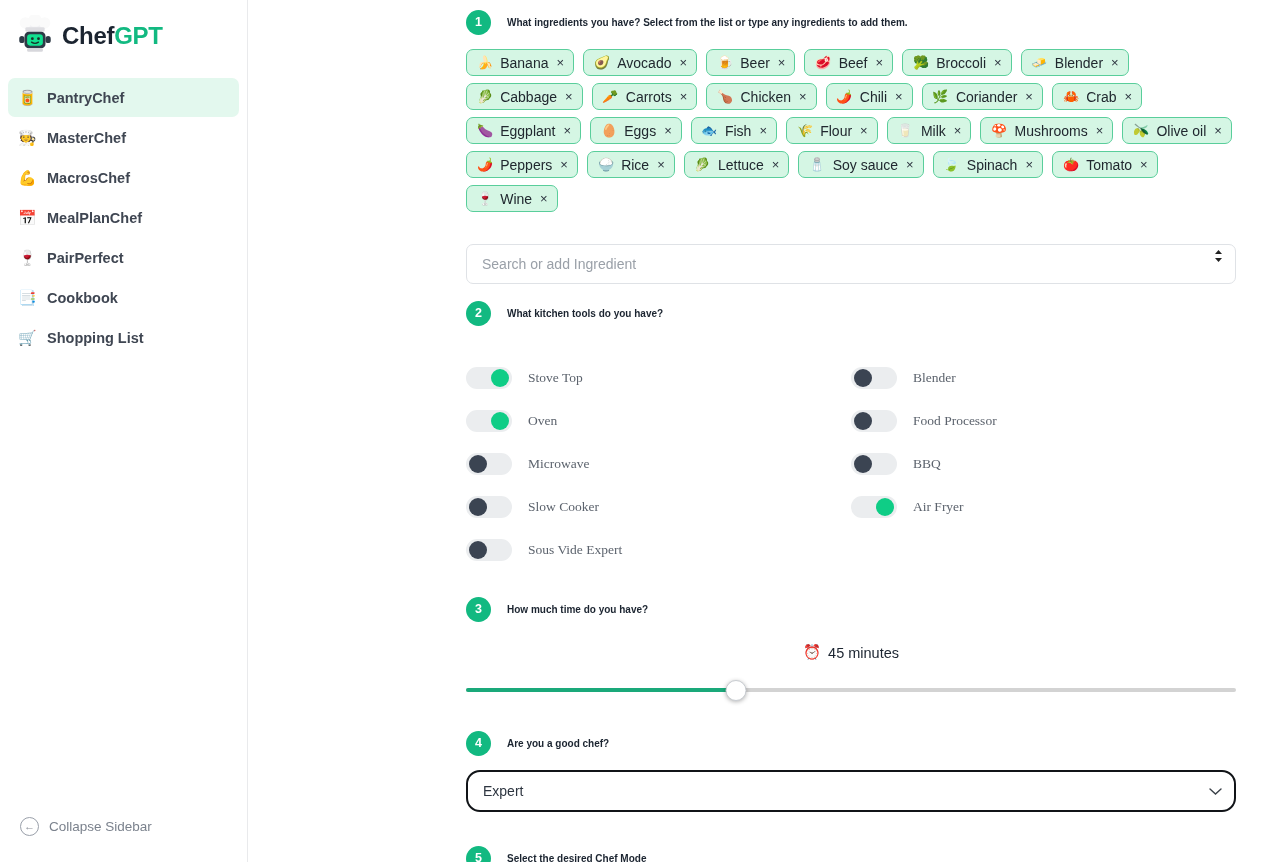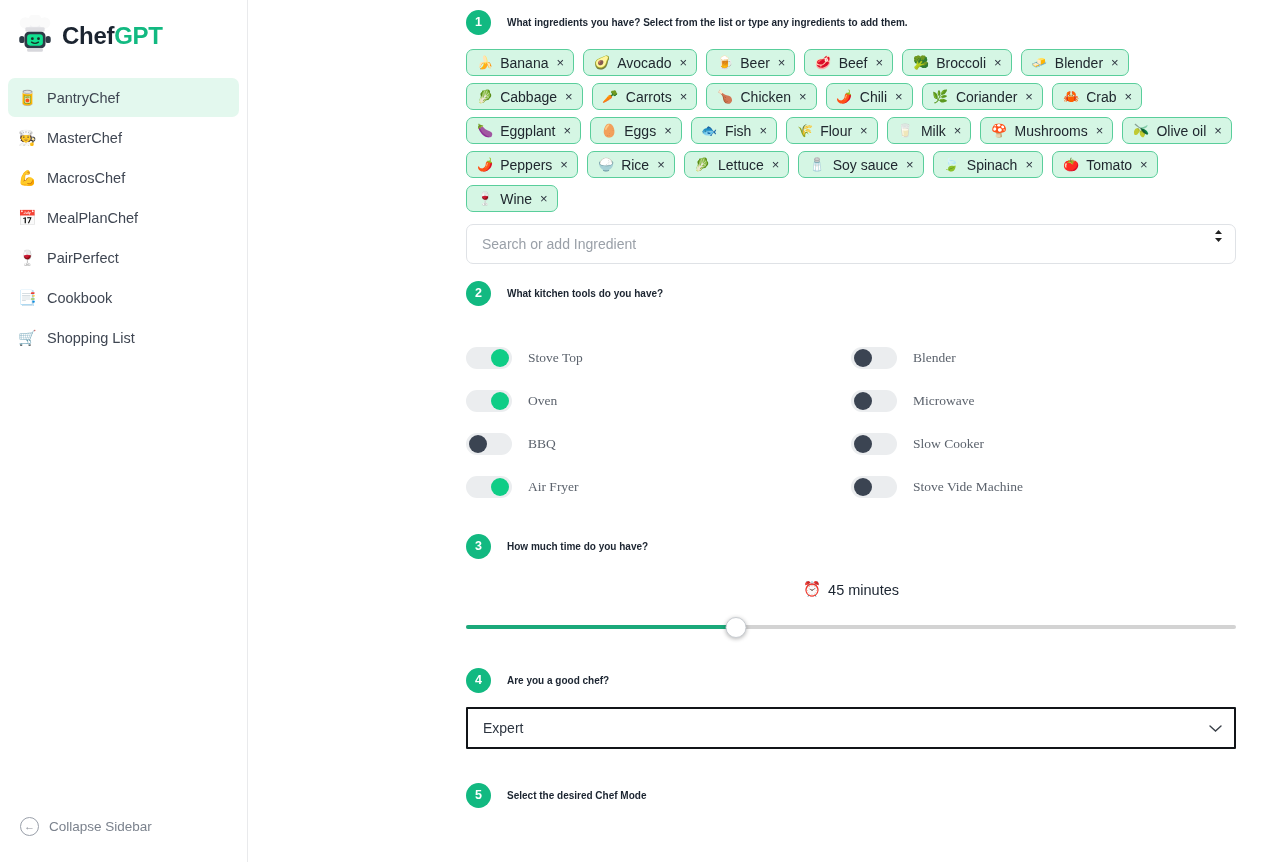--- a/index.html
+++ b/index.html
@@ -42,21 +42,21 @@
     border-radius: 7px;
     cursor: pointer;
     font-size: 14.5px;
     color: #3f4652;
   }
   .nav-item.active { background: #e3f8ee; }
   .nav-ico {
     width: 19px; height: 19px; flex: 0 0 19px;
     font-size: 15px; line-height: 19px; text-align: center;
   }
-  .nav-label { white-space: nowrap; }
+  .nav-label { white-space: nowrap; font-weight: bold; }
 
   .sidebar-footer {
     margin-top: auto;
     padding: 0 0 22px 16px;
   }
   .collapse-btn {
     display: inline-flex; align-items: center; gap: 10px;
     color: #7b828d; font-size: 13.5px; cursor: pointer;
     background: none; border: none; padding: 4px;
     font-family: inherit;
@@ -118,21 +118,21 @@
     white-space: nowrap;
   }
   .tag-emoji { font-size: 13px; line-height: 1; }
   .tag-x {
     font-size: 13px; color: #2d3540; margin-left: 1px;
     cursor: pointer; line-height: 1;
   }
 
   
   .search-wrap {
-    margin-top: 12px;
+    margin-top: 32px;
     position: relative;
     height: 23px;
   }
   .search-input {
     width: 100%; height: 40px;
     border: 1px solid #dfe2e6;
     border-radius: 7px;
     background: #fff;
     font-size: 14px;
     font-family: inherit;
@@ -213,21 +213,21 @@
   
   .chef-wrap { margin-top: 30px; }
   .select-box {
     position: relative;
     margin-top: 4px;
     height: 42px;
   }
   .select-field {
     width: 100%; height: 42px;
     border: 2px solid #111418;
-    border-radius: 1px;
+    border-radius: 14px;
     background: #fff;
     font-size: 14px;
     font-family: inherit;
     color: #2d3540;
     padding: 0 34px 0 15px;
     display: flex; align-items: center;
     cursor: pointer;
   }
   .select-chevron {
     position: absolute; right: 14px; top: 50%;
@@ -483,20 +483,26 @@
               <div class="tool-row">
                 <div class="switch on">
                   <div class="knob"></div>
                 </div>
                 <span class="tool-label">Oven</span>
               </div>
               <div class="tool-row">
                 <div class="switch off">
                   <div class="knob"></div>
                 </div>
+                <span class="tool-label">Food Processor</span>
+              </div>
+              <div class="tool-row">
+                <div class="switch off">
+                  <div class="knob"></div>
+                </div>
                 <span class="tool-label">Microwave</span>
               </div>
               <div class="tool-row">
                 <div class="switch off">
                   <div class="knob"></div>
                 </div>
                 <span class="tool-label">BBQ</span>
               </div>
               <div class="tool-row">
                 <div class="switch off">
@@ -507,21 +513,21 @@
               <div class="tool-row">
                 <div class="switch on">
                   <div class="knob"></div>
                 </div>
                 <span class="tool-label">Air Fryer</span>
               </div>
               <div class="tool-row">
                 <div class="switch off">
                   <div class="knob"></div>
                 </div>
-                <span class="tool-label">Stove Vide Machine</span>
+                <span class="tool-label">Sous Vide Expert</span>
               </div>
             </div>
         </section>
 
         <section class="time-wrap">
           <div class="step-head">
             <span class="step-num">3</span>
             <span class="step-title">How much time do you have?</span>
           </div>
           <div class="time-value">

